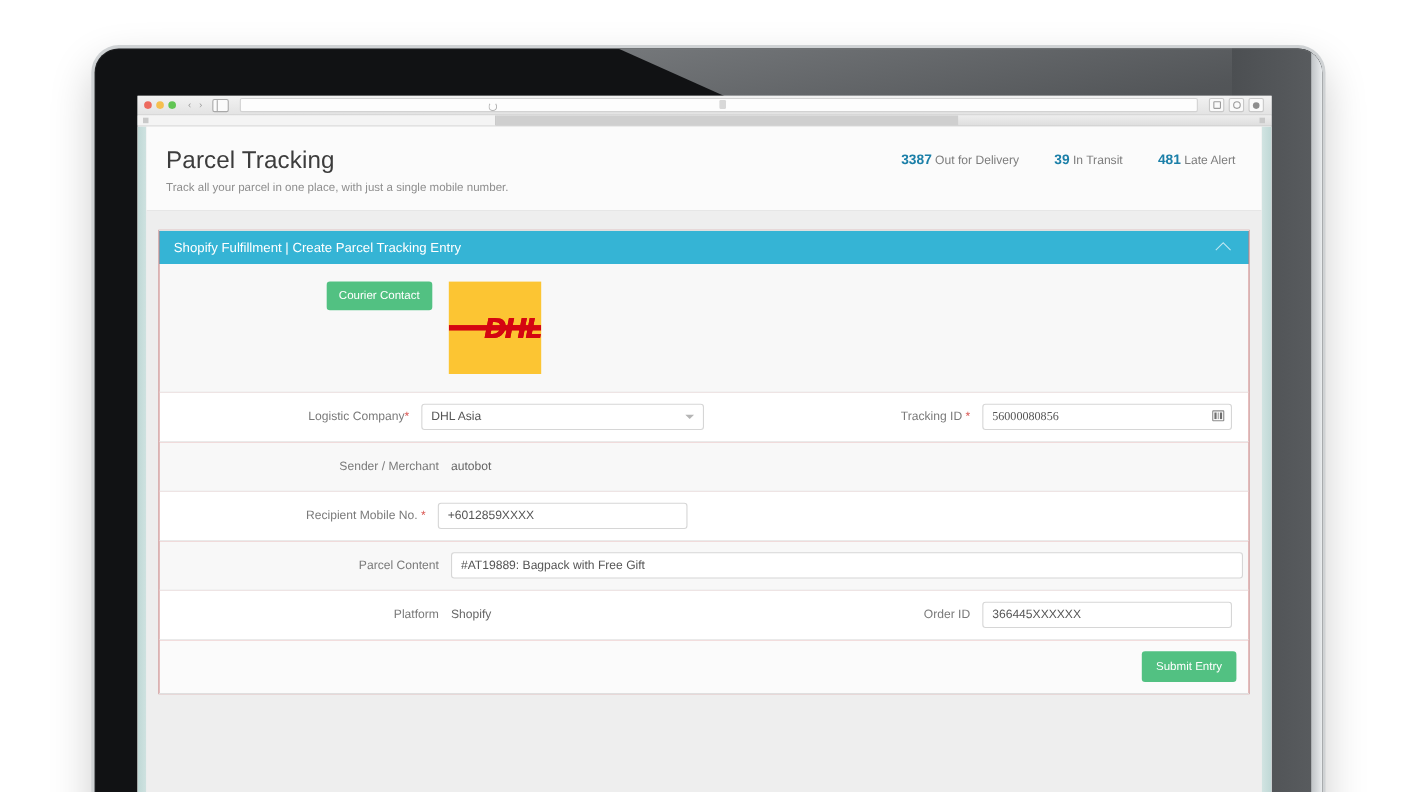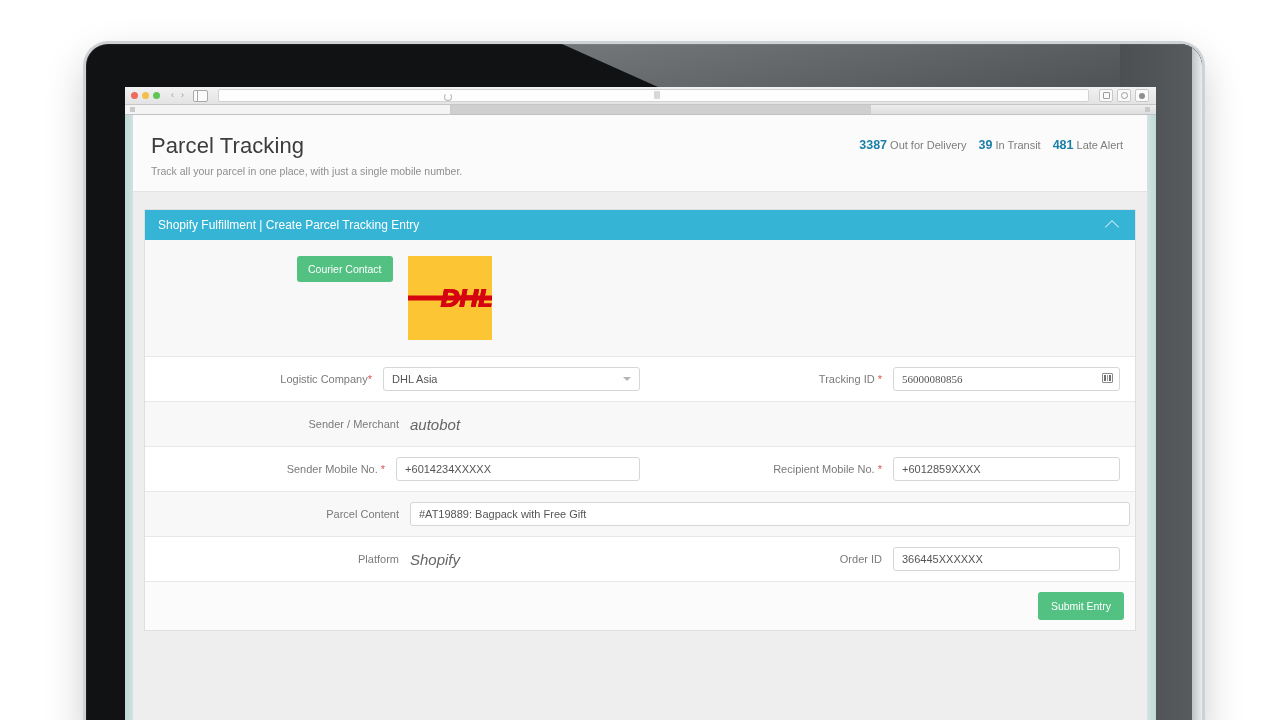--- a/index.html
+++ b/index.html
@@ -109,21 +109,21 @@
     position:absolute;left:8px;right:9px;top:0;bottom:0;background:#eeeeee;overflow:hidden;
   }
 
   
   .page-head{
     background:#fbfbfb;padding:18px 24px 14px 18px;border-bottom:1px solid #e4e4e4;
     display:flex;align-items:flex-start;justify-content:space-between;
   }
   .page-title{font-size:22px;color:#3c3c3c;font-weight:400;letter-spacing:.1px;margin:0 0 6px 0;}
   .page-sub{font-size:10.5px;color:#8e8e8e;margin:0;}
-  .stats{display:flex;gap:12px;align-items:flex-end;padding-top:5px;}
+  .stats{display:flex;gap:32px;align-items:flex-end;padding-top:5px;}
   .stat{font-size:11px;color:#7d7d7d;white-space:nowrap;}
   .stat .num{color:#1b7fa8;font-weight:bold;font-size:12.5px;margin-right:3px;}
 
   
   .card{margin:17px 11px 0 11px;background:#b91c1c;border:1px solid #dfdfdf;}
   .card-head{
     background:#35b4d5;color:#ffffff;font-size:12px;padding:8px 12px 8px 13px;
     display:flex;align-items:center;justify-content:space-between;
   }
   .chev-up{
@@ -165,21 +165,21 @@
   .lab-w1{width:254px;}
   .lab-w2{width:242px;}
   .finput{
     height:24px;border:1px solid #d6d6d6;border-radius:3px;background:#fff;
     font-size:11px;color:#555;padding:0 8px;font-family:inherit;outline:none;
     box-sizing:border-box;
   }
   .in-225{width:257px;}
   .in-227{width:227px;}
   .in-720{width:720px;}
-  .ftext{font-size:15px;color:#666;font-style:italic;}
+  .ftext{font-size:11px;color:#666;}
   .selwrap{position:relative;display:inline-block;}
   .sel-caret{
     position:absolute;right:9px;top:10px;width:0;height:0;
     border-left:4px solid transparent;border-right:4px solid transparent;
     border-top:4px solid #b5b5b5;pointer-events:none;
   }
   .barcode-ic{
     position:absolute;right:7px;top:6px;width:11px;height:10px;border:1px solid #8a8a8a;
     border-radius:1px;background:#fff;display:flex;align-items:center;gap:1px;padding:1px 1px;
     box-sizing:border-box;
@@ -306,24 +306,20 @@
 
             <div class="frow alt">
               <div class="fcell left">
                 <span class="flabel lab-w1">Sender / Merchant</span>
                 <span class="ftext">autobot</span>
               </div>
               <div class="fcell right"></div>
             </div>
 
             <div class="frow white">
-              <div class="fcell left">
-                <span class="flabel lab-w1"><span>Sender Mobile No.</span> <span class="req">*</span></span>
-                <input class="finput in-225" value="+6014234XXXXX" style="">
-              </div>
               <div class="fcell right">
                 <span class="flabel lab-w2"><span>Recipient Mobile No.</span> <span class="req">*</span></span>
                 <input class="finput in-227" value="+6012859XXXX" style="">
               </div>
             </div>
 
             <div class="frow alt">
               <span class="flabel lab-w1">Parcel Content</span>
               <input class="finput in-720" value="#AT19889: Bagpack with Free Gift" style="">
             </div>

